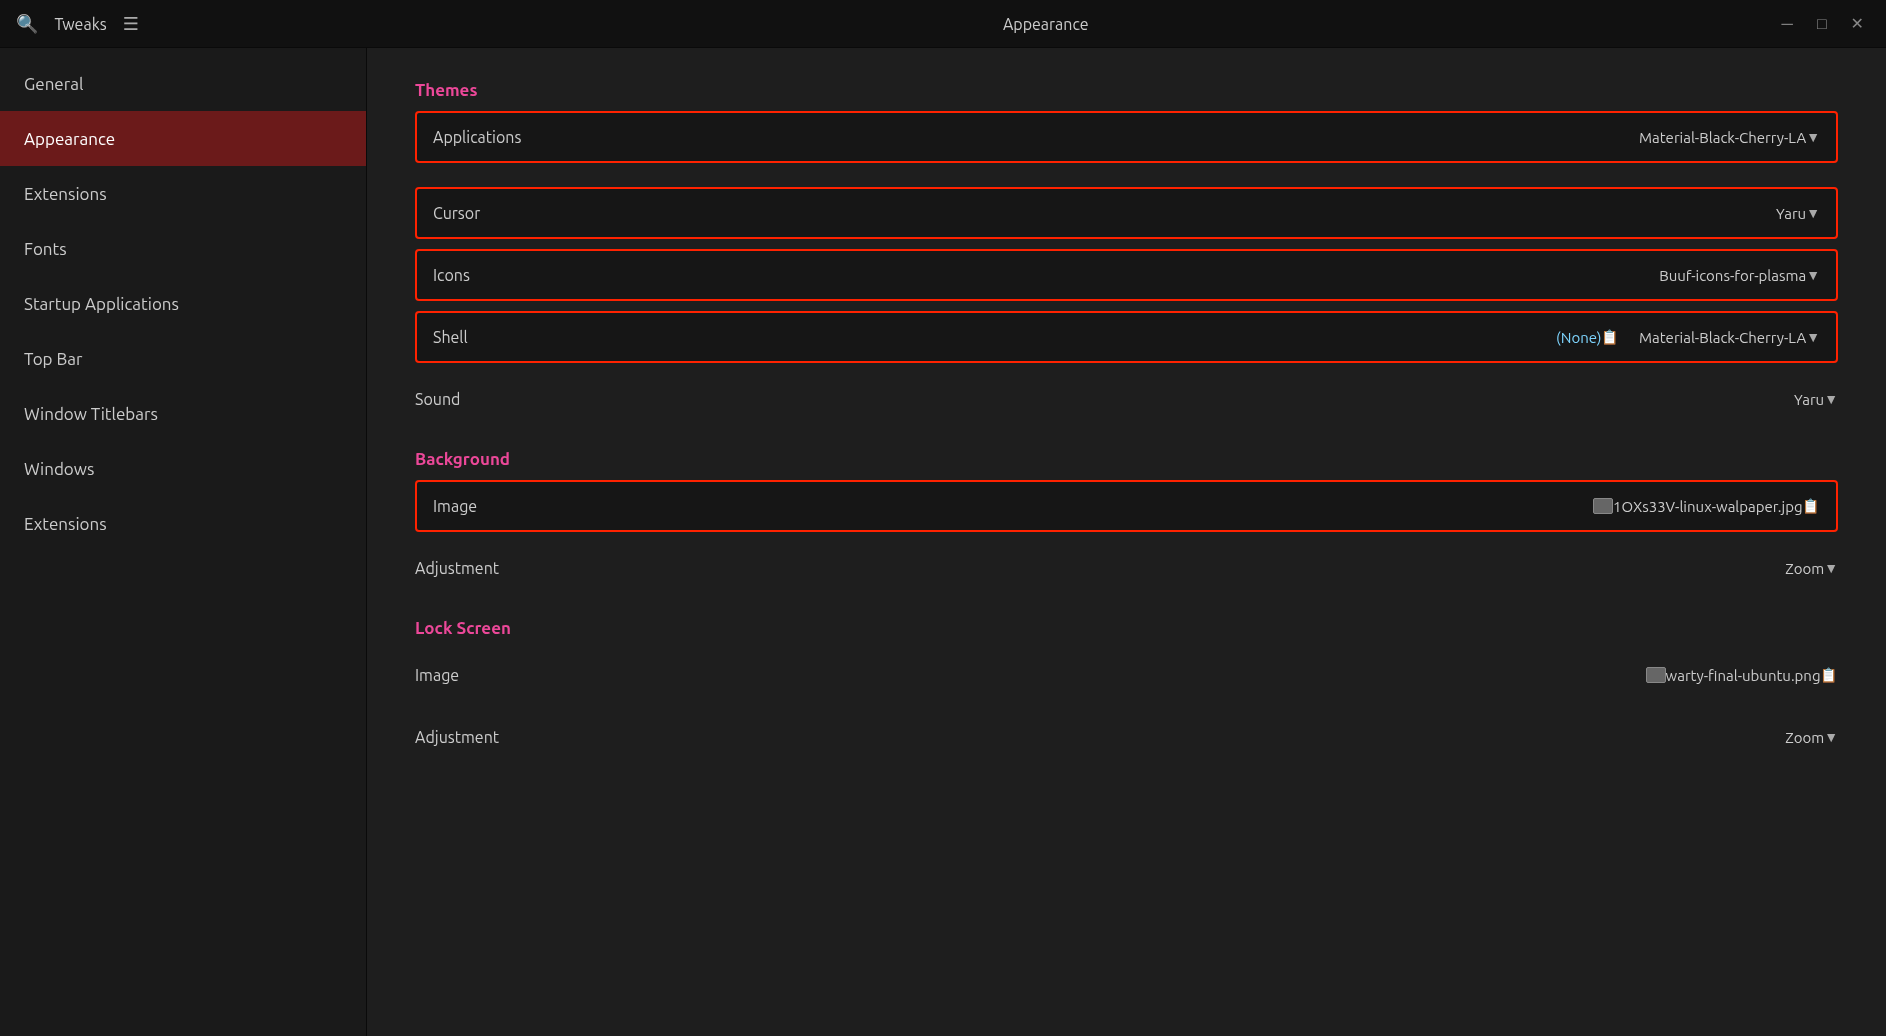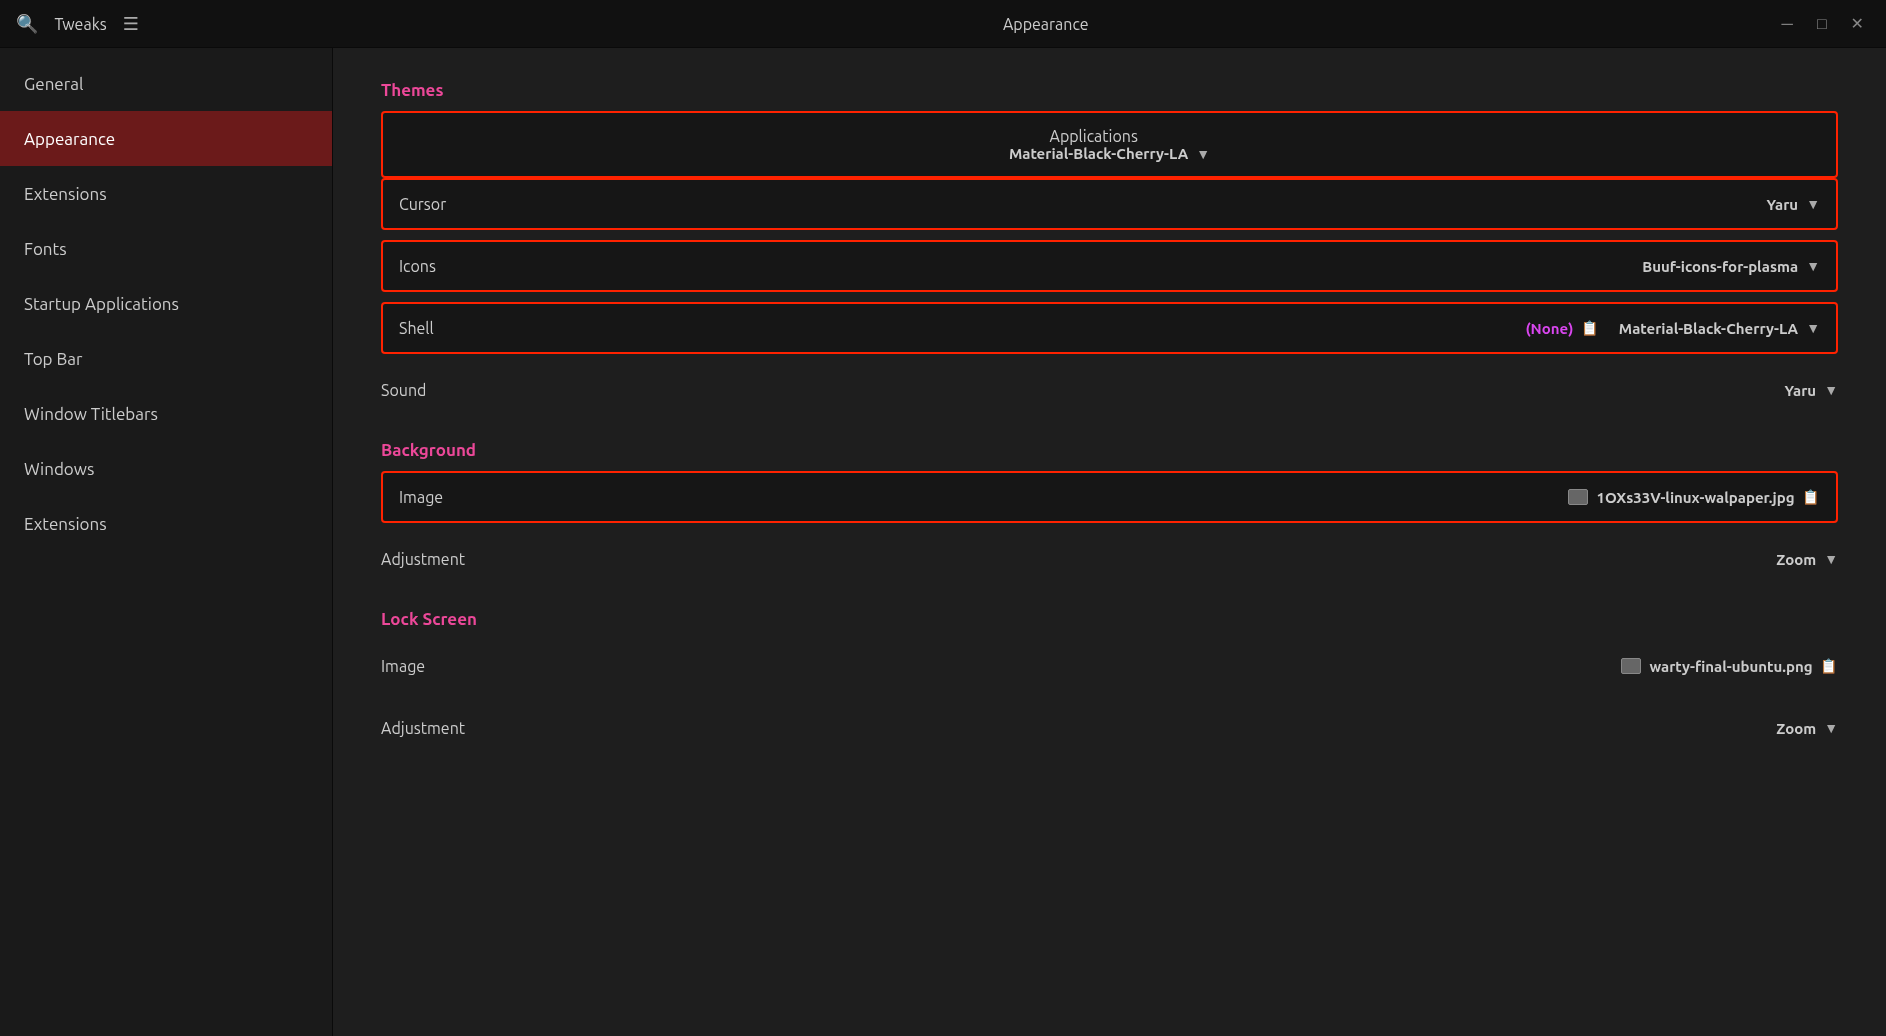--- a/index.html
+++ b/index.html
@@ -63,21 +63,21 @@
 
     
     .main-layout {
       display: flex;
       flex: 1;
       overflow: hidden;
     }
 
     
     .sidebar {
-      width: 333px;
+      width: 367px;
       background: #1a1a1a;
       flex-shrink: 0;
       overflow-y: auto;
       border-right: 1px solid #0a0a0a;
       padding-top: 8px;
     }
 
     .sidebar-item {
       padding: 18px 24px;
       cursor: pointer;
@@ -135,41 +135,39 @@
       min-width: 120px;
     }
 
     .row-spacer {
       flex: 1;
     }
 
     .row-value {
       display: flex;
       align-items: center;
-      gap: 8px;
       color: #cccccc;
       font-size: 15px;
-      font-weight: bold;
     }
 
     .chevron-down {
       font-size: 14px;
       color: #aaaaaa;
     }
 
     .section-gap {
       margin-bottom: 24px;
     }
 
     .section-gap-sm {
       margin-bottom: 12px;
     }
 
     .none-badge {
-      color: #d946ef;
+      color: #7dd3fc;
       font-size: 15px;
     }
 
     .copy-icon {
       font-size: 14px;
       color: #aaaaaa;
       cursor: pointer;
     }
 
     .win-btn {
@@ -230,21 +228,21 @@
       <div class="sidebar-item">
         <span>Extensions</span>
       </div>
     </div>
 
     <div class="content">
 
       <div class="section-gap">
         <div class="section-title section-gap-sm">Themes</div>
 
-        <div class="setting-row highlighted" style="margin-bottom:0;flex-direction:column;">
+        <div class="setting-row highlighted" style="margin-bottom:24px;">
           <span class="row-label">Applications</span>
           <div class="row-spacer"></div>
           <div class="row-value">
             <span>Material-Black-Cherry-LA</span>
             <span class="chevron-down">▼</span>
           </div>
         </div>
 
         <div class="setting-row highlighted" style="margin-bottom:10px;">
           <span class="row-label">Cursor</span>

